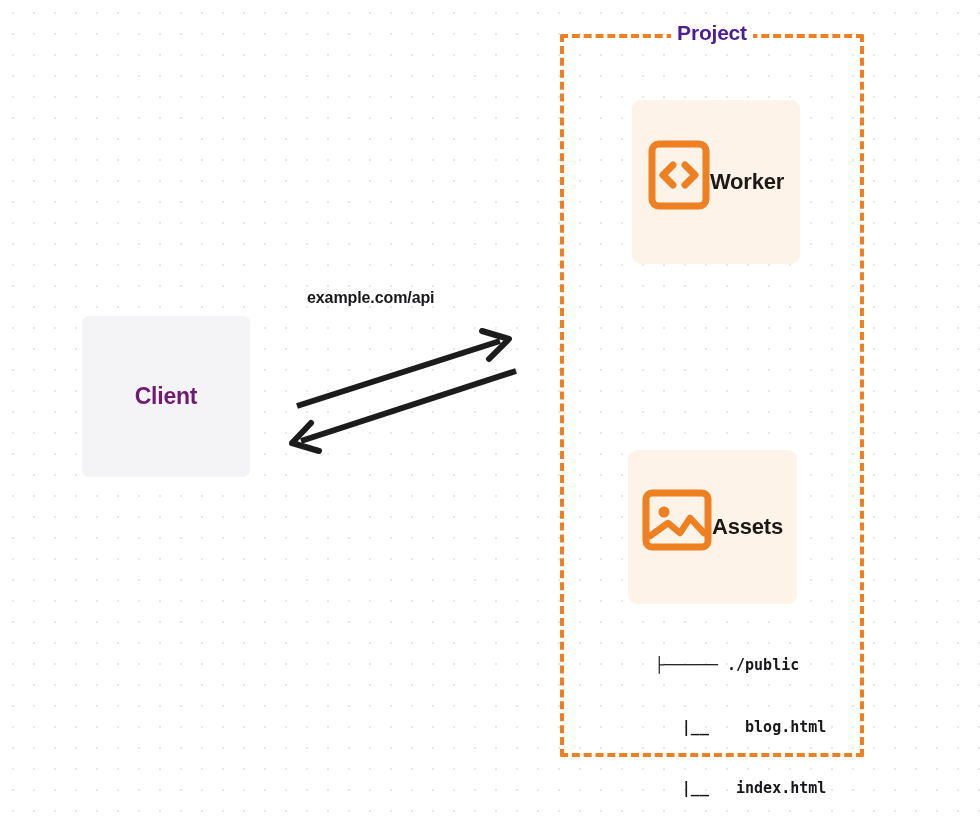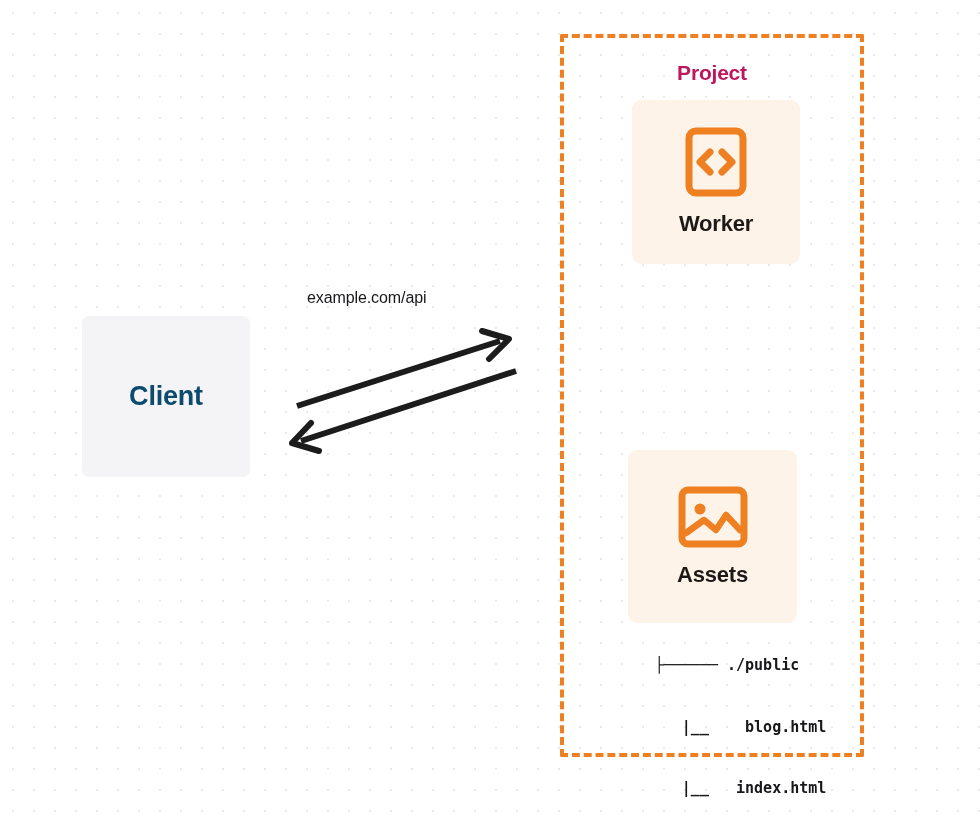--- a/index.html
+++ b/index.html
@@ -31,42 +31,42 @@
     top: 316px;
     width: 168px;
     height: 161px;
     background: #f4f4f6;
     border-radius: 7px;
     display: flex;
     align-items: center;
     justify-content: center;
   }
   #client-node .node-label {
-    font-size: 27px;
-    font-weight: bold;
-    color: #0c4a6e;
+    font-size: 23px;
+    font-weight: bold;
+    color: #701a75;
     letter-spacing: -0.2px;
   }
 
   
   #arrows-layer {
     position: absolute;
     left: 0;
     top: 0;
     width: 980px;
     height: 818px;
     pointer-events: none;
   }
 
   #request-label {
     position: absolute;
     left: 307px;
     top: 289px;
     font-size: 16px;
-    font-weight: normal;
+    font-weight: bold;
     color: #18181b;
     letter-spacing: -0.1px;
     white-space: nowrap;
   }
 
   
   #project-group {
     position: absolute;
     left: 560px;
     top: 34px;
@@ -85,48 +85,47 @@
   }
   #project-title {
     position: absolute;
     top: -14px;
     left: 50%;
     transform: translateX(-50%);
     background: #ffffff;
     padding: 0 6px;
     font-size: 21px;
     font-weight: bold;
-    color: #be185d;
+    color: #4c1d95;
     letter-spacing: -0.2px;
     white-space: nowrap;
     line-height: 26px;
-    margin-top: 40px;
   }
 
   
   .service-card {
     position: absolute;
     background: #fdf3e9;
     border-radius: 9px;
     display: flex;
-    flex-direction: column;
+    flex-direction: row;
     align-items: center;
     justify-content: center;
   }
   #worker-card {
     left: 72px;
     top: 66px;
     width: 168px;
     height: 164px;
   }
   #assets-card {
     left: 68px;
     top: 416px;
     width: 169px;
-    height: 173px;
+    height: 154px;
   }
   .service-card .card-icon {
     display: block;
     line-height: 0;
     margin-bottom: 14px;
   }
   .service-card .card-label {
     font-size: 22px;
     font-weight: bold;
     color: #1c1917;

